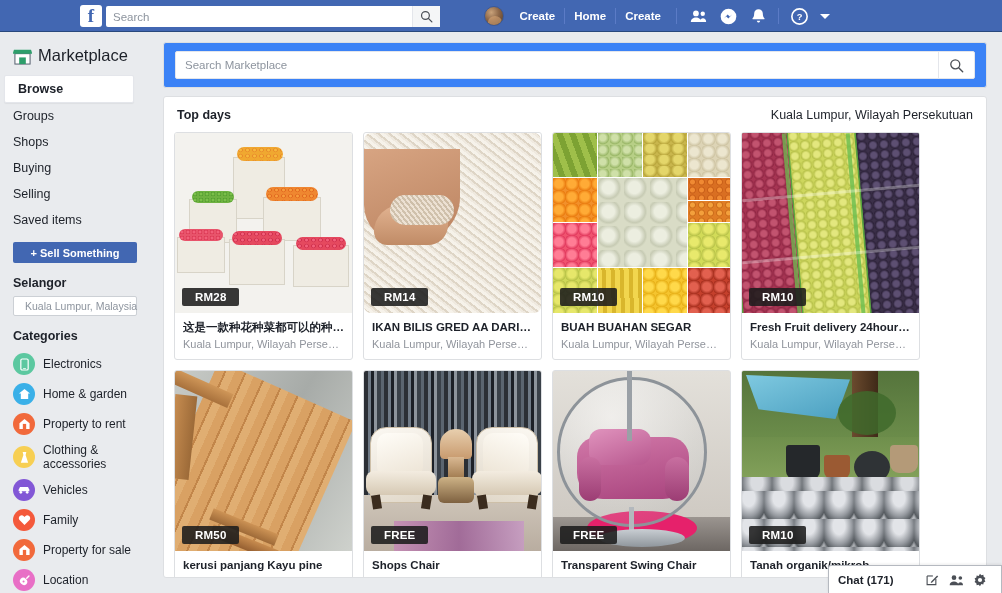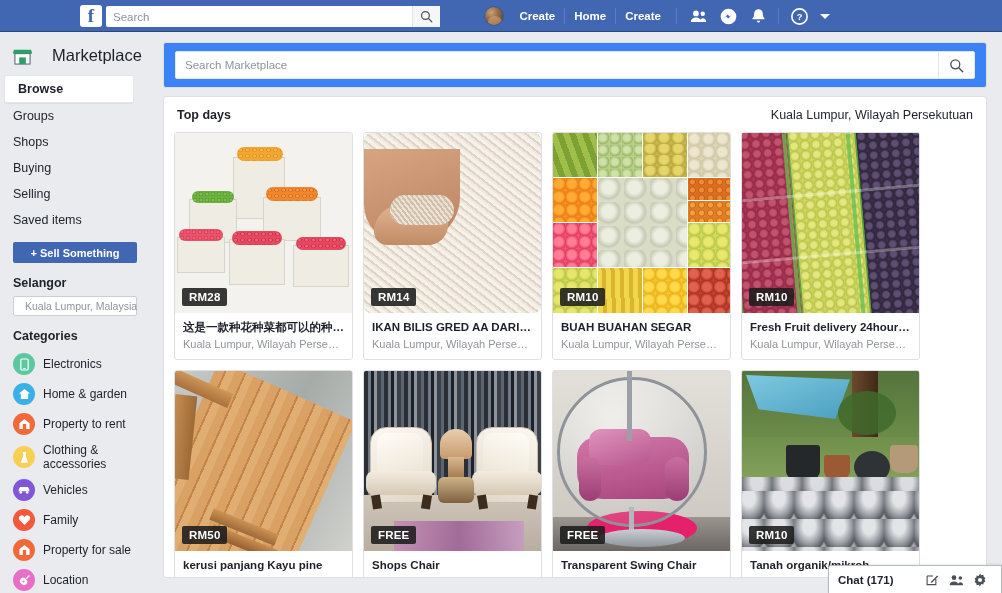--- a/index.html
+++ b/index.html
@@ -77,21 +77,21 @@
     border-top: 5px solid #ffffff;
   }
 
   
   .sidebar {
     position: absolute; left: 0; top: 32px;
     width: 150px; height: 561px;
     padding: 10px 0 0 0;
   }
   .mkt-title {
-    display: flex; align-items: center; gap: 20px;
+    display: flex; align-items: center; gap: 6px;
     padding: 4px 0 10px 13px;
   }
   .mkt-title-text { font-size: 16.5px; color: #1d2129; font-weight: normal; }
   .shop-icon { width: 19px; height: 18px; position: relative; }
 
   .side-link {
     font-size: 12.5px; color: #1d2129;
     padding: 6px 0 6px 13px; cursor: pointer;
   }
   .side-link.active {
@@ -171,21 +171,21 @@
   .card {
     width: 179px; background: #ffffff;
     border: 1px solid #dddfe2; border-radius: 3px; overflow: hidden;
     cursor: pointer;
   }
   .card-img { width: 100%; height: 180px; position: relative; overflow: hidden; }
   .price-tag {
     position: absolute; left: 7px; bottom: 7px;
     background: rgba(28,28,28,.88); color: #ffffff;
     font-size: 11.5px; font-weight: bold;
-    padding: 3px 7px; border-radius: 2px; letter-spacing: .2px;
+    padding: 3px 13px; border-radius: 2px; letter-spacing: .2px;
   }
   .card-body { padding: 7px 8px 8px 8px; }
   .card-title {
     font-size: 11.5px; font-weight: bold; color: #1d2129;
     white-space: nowrap; overflow: hidden; text-overflow: ellipsis;
     line-height: 15px;
   }
   .card-sub {
     font-size: 11px; color: #90949c; margin-top: 2px;
     white-space: nowrap; overflow: hidden; text-overflow: ellipsis;

